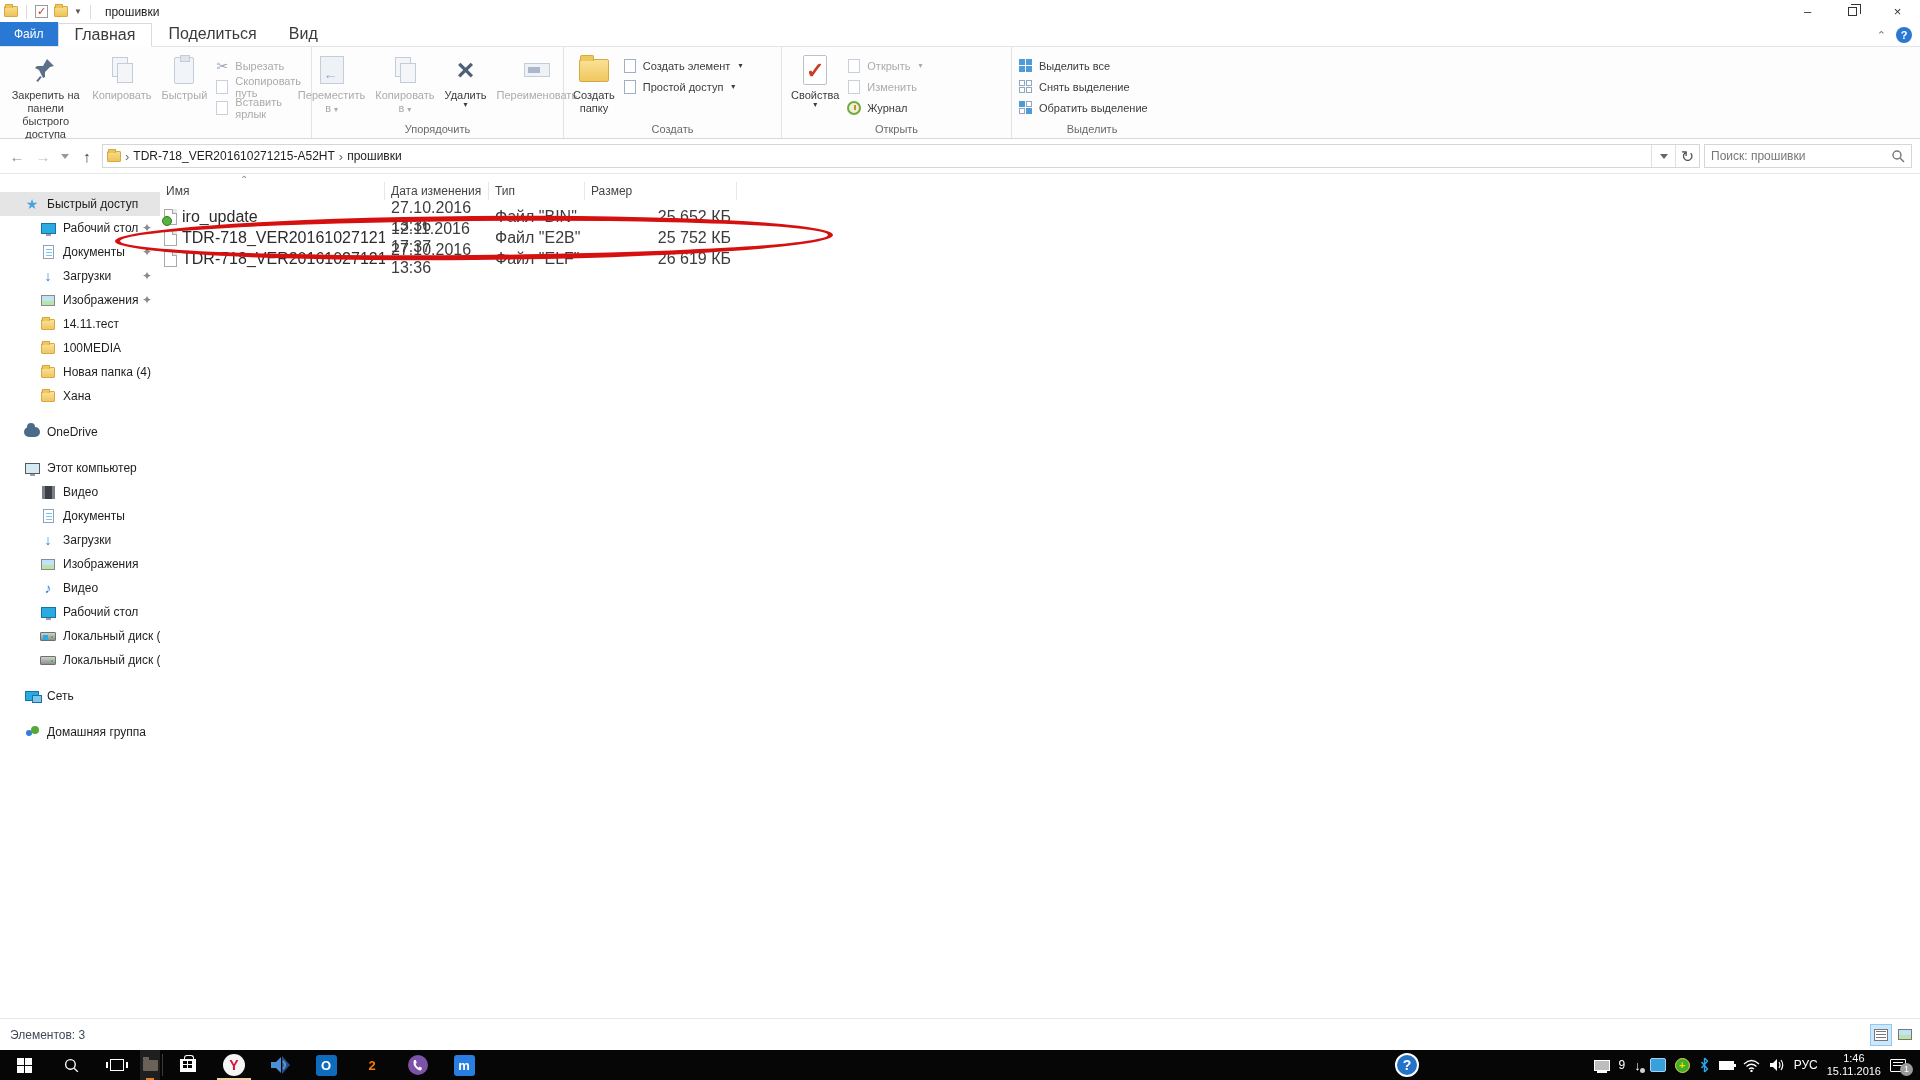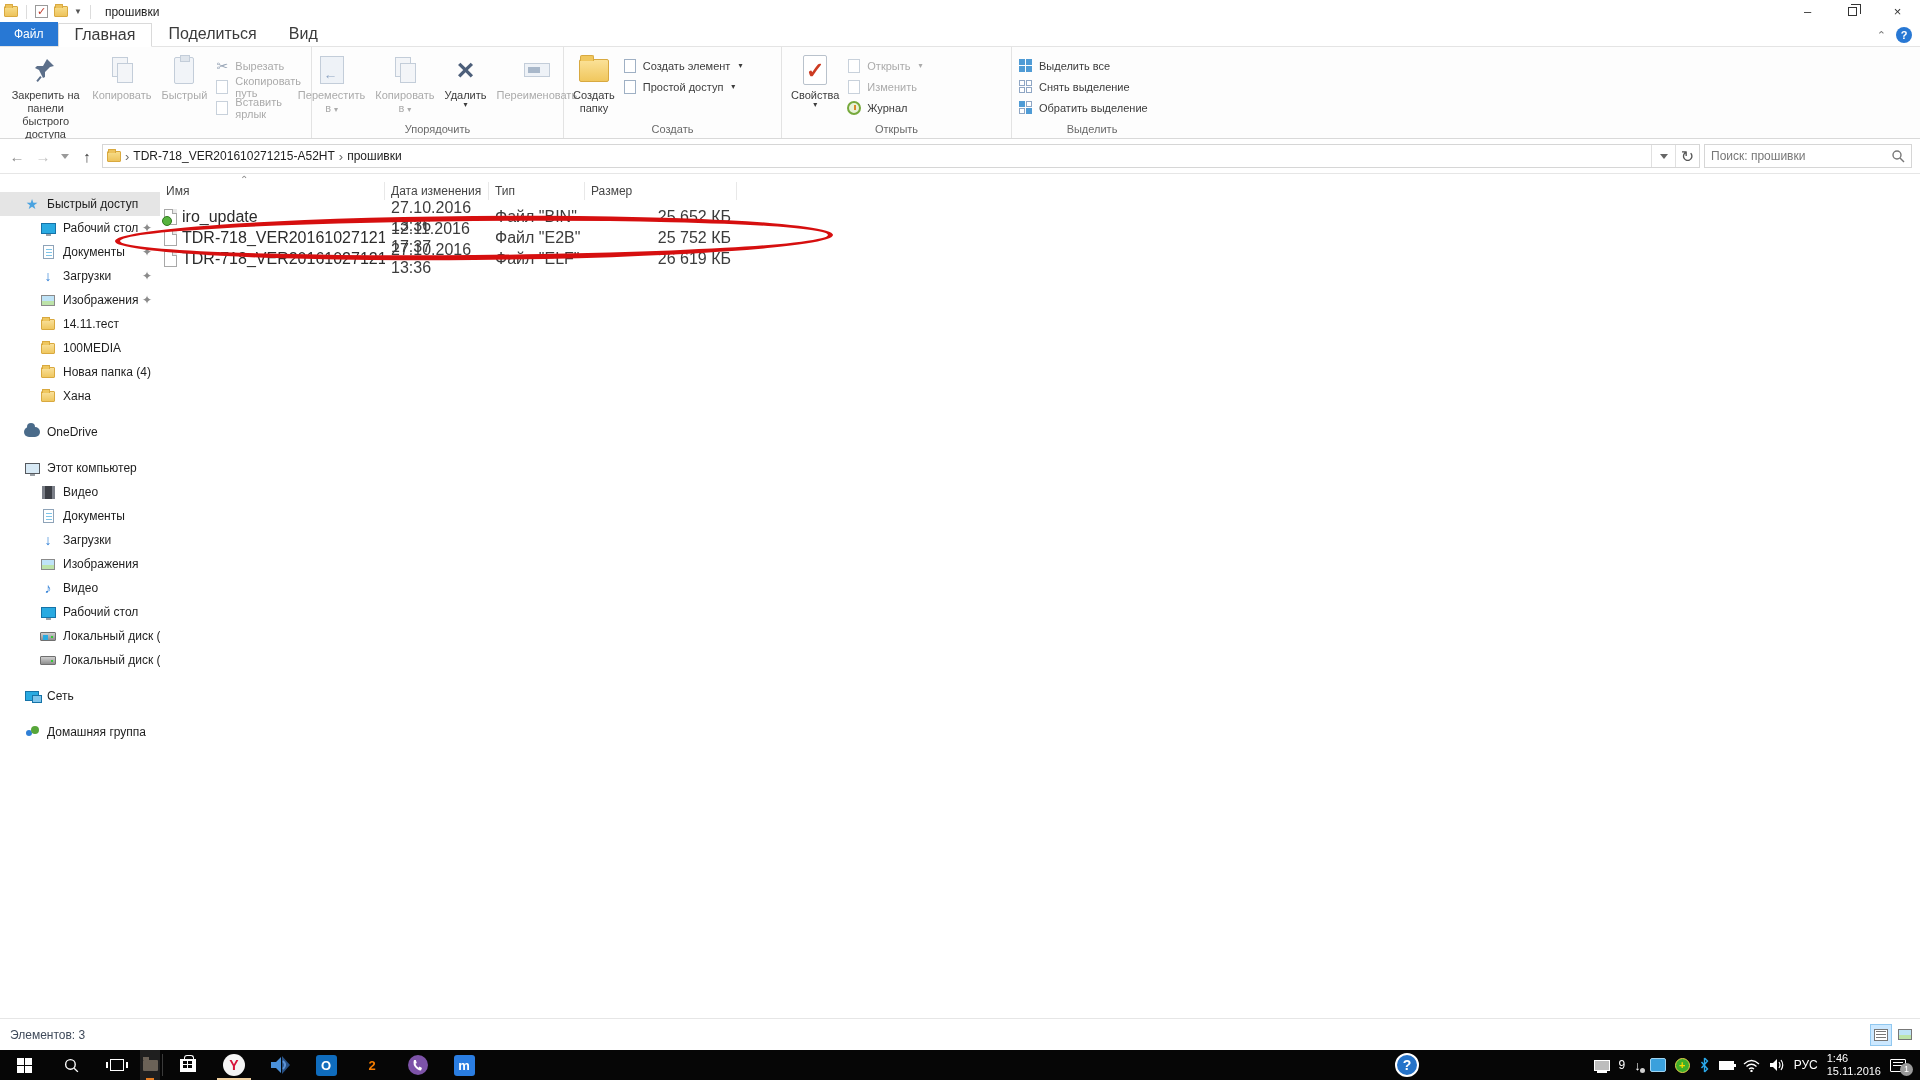--- a/index.html
+++ b/index.html
@@ -166,21 +166,21 @@
   .tray-mon { width:16px; height:11px; border:1px solid #fff; background:#bdbdbd; position:relative; }
   .tray-mon::after { content:""; position:absolute; left:2px; bottom:-3px; width:10px; height:2px; background:#fff; }
   .tray-num { font-size:12px; color:#fff; }
   .tray-dl { color:#fff; font-size:13px; position:relative; }
   .tray-dl::after { content:""; position:absolute; right:-4px; bottom:0; width:5px; height:5px; border-radius:50%; background:#cfcfcf; }
   .tray-blue { width:16px; height:14px; background:#3aa0dc; border-radius:2px; border:1px solid #9fd4f2; }
   .tray-nod { width:15px; height:15px; border-radius:50%; background:#3fae2a; border:1px solid #e8d24a; color:#ffd900; font-size:11px; font-weight:bold; display:flex; align-items:center; justify-content:center; }
   .battery { width:15px; height:9px; border:1px solid #fff; position:relative; background:#fff; }
   .battery::after { content:""; position:absolute; right:-3px; top:2px; width:2px; height:3px; background:#fff; }
   .lang { font-size:12px; color:#fff; }
-  .clockblock { font-size:11px; color:#fff; text-align:left; line-height:13px; }
+  .clockblock { font-size:11px; color:#fff; text-align:center; line-height:13px; }
   .ac-icon { width:16px; height:13px; border:1px solid #fff; border-radius:1px; position:relative; }
   .ac-icon i { display:block; height:1px; background:#fff; margin:2px 2px 0 2px; }
   .ac-badge { position:absolute; right:-7px; bottom:-4px; width:13px; height:13px; border-radius:50%; background:#9a9a9a; color:#fff; font-size:9px; display:flex; align-items:center; justify-content:center; }
 </style>
 </head>
 <body>
 
 <div class="win">
 
   <div class="titlebar">

